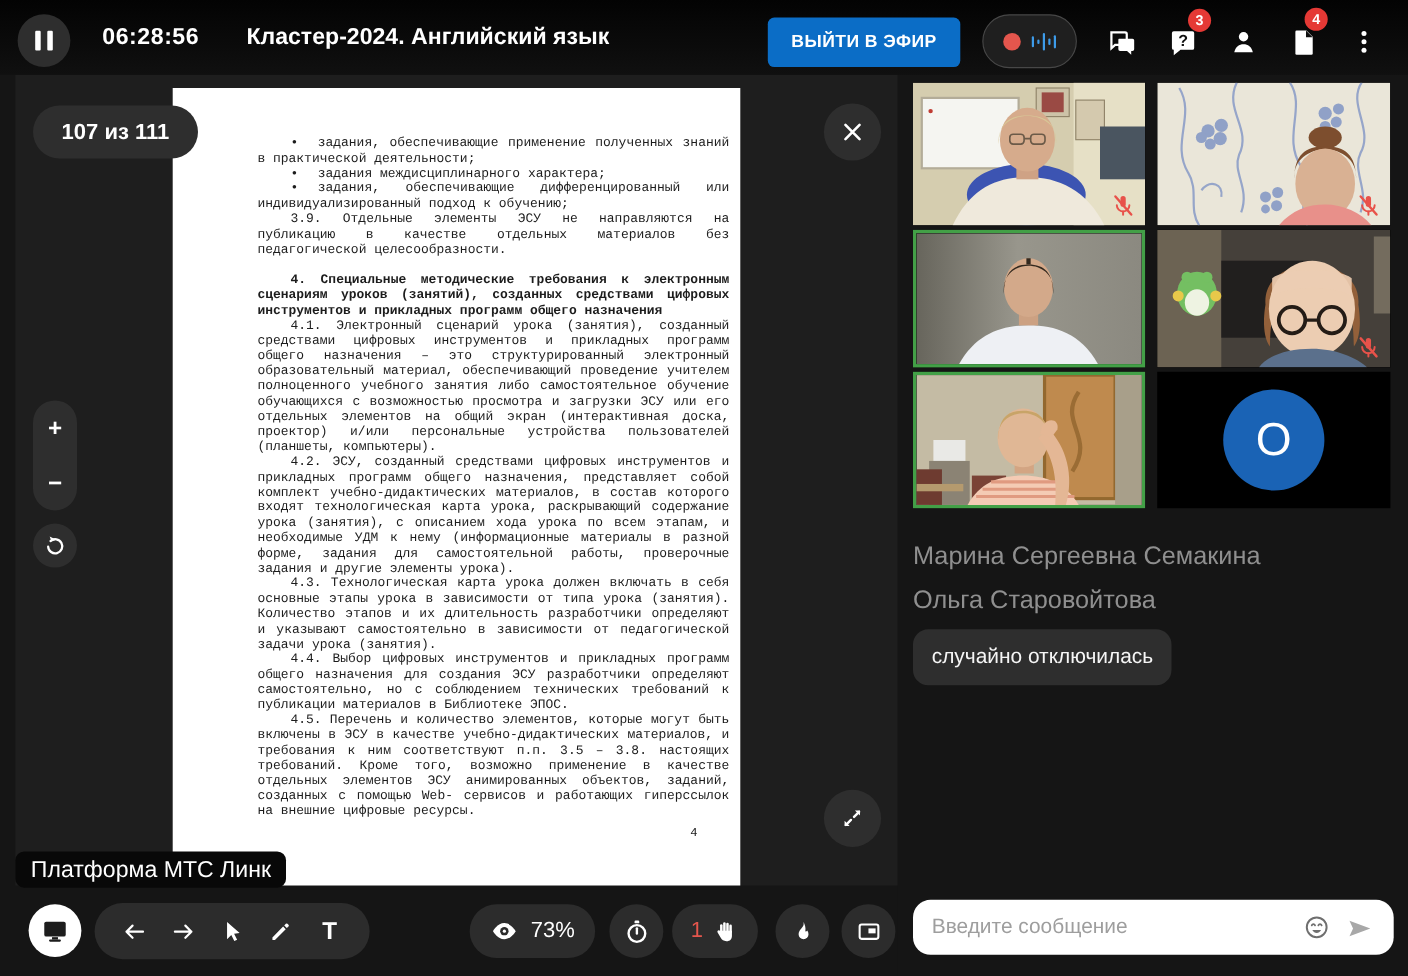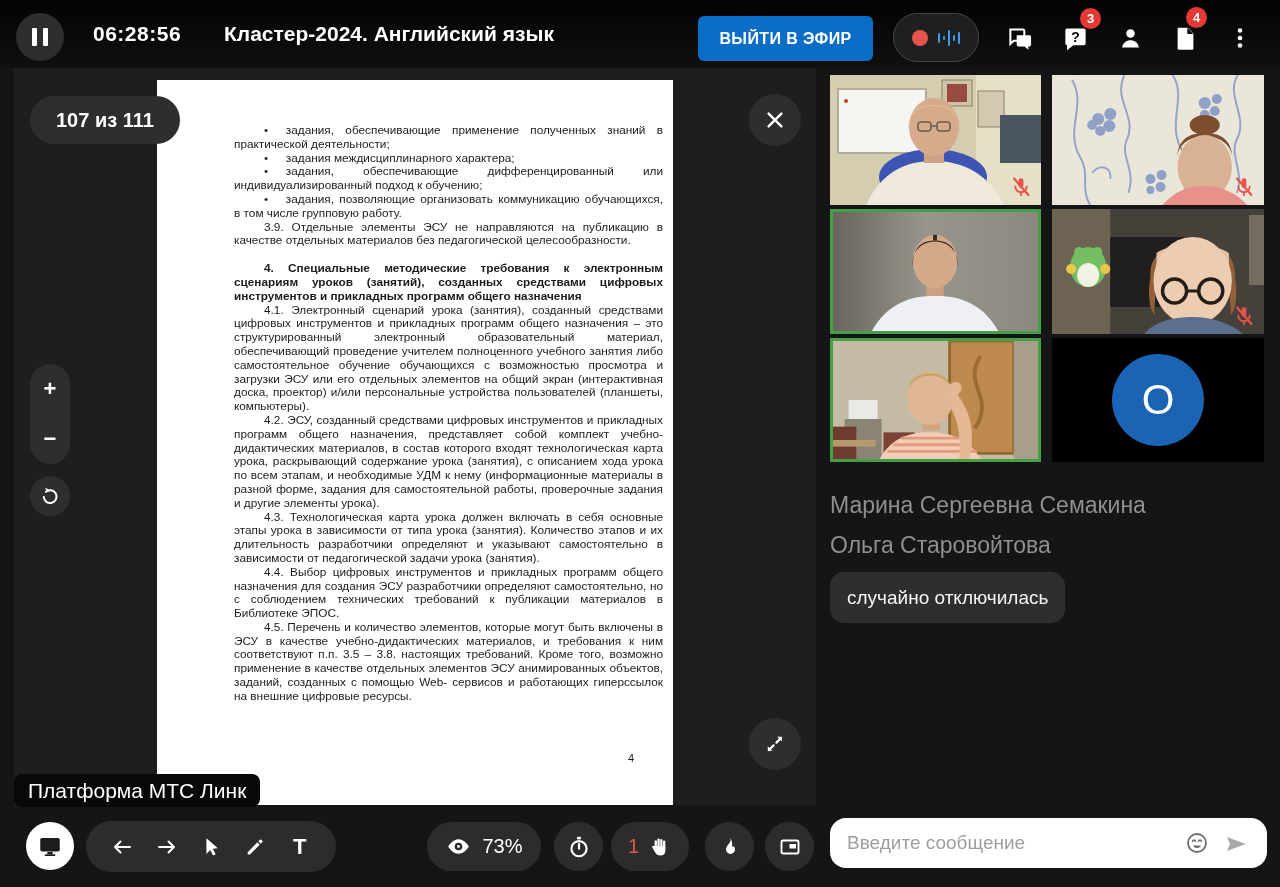--- a/index.html
+++ b/index.html
@@ -35,21 +35,21 @@
     justify-content:center; z-index:31; }
 
   
   #viewer { position:absolute; left:14px; top:68px; width:802px; height:737px;
     background:#1e1e1e; z-index:5; }
   #page-indicator { position:absolute; left:16px; top:28px; height:48px; padding:0 26px;
     background:#2e2e2e; border-radius:24px; color:#fff; font-size:20px; font-weight:700;
     display:flex; align-items:center; z-index:8; }
   #doc-page { position:absolute; left:143px; top:12px; width:516px; height:725px;
     background:#ffffff; color:#1c1c1c; padding:44px 10px 0 77px;
-    font-family:Liberation Sans, sans-serif; font-size:11.8px;
+    font-family:Liberation Mono, monospace; font-size:11.8px;
     line-height:13.8px; text-align:justify; overflow:hidden; }
   #doc-page p { text-indent:30px; }
   #doc-page p.heading { font-weight:700; margin-top:14px; }
   #doc-page-number { position:absolute; right:39px; top:672px; font-size:11px; text-indent:0; }
   #close-btn { position:absolute; right:15px; top:26px; width:52px; height:52px; z-index:8; }
   #zoom-pill { position:absolute; left:16px; top:296px; width:40px; height:100px;
     background:#2e2e2e; border-radius:20px; display:flex; flex-direction:column;
     align-items:center; justify-content:space-around; z-index:8; }
   .zoom-glyph { color:#fff; font-size:22px; font-weight:700; width:100%; text-align:center;
     cursor:pointer; line-height:1; }
@@ -172,21 +172,20 @@
 </div>
 
 <div id="viewer">
   <div id="page-indicator">107 из 111</div>
 
   <div id="doc-page">
     <div>
         <p class="para bullet">•  задания, обеспечивающие применение полученных знаний в практической деятельности;</p>
         <p class="para bullet">•  задания междисциплинарного характера;</p>
         <p class="para bullet">•  задания, обеспечивающие дифференцированный или индивидуализированный подход к обучению;</p>
-        <p class="para bullet">•  задания, позволяющие организовать коммуникацию обучающихся, в том числе групповую работу.</p>
         <p class="para num">3.9. Отдельные элементы ЭСУ не направляются на публикацию в качестве отдельных материалов без педагогической целесообразности.</p>
         <p class="para heading">4. Специальные методические требования к электронным сценариям уроков (занятий), созданных средствами цифровых инструментов и прикладных программ общего назначения</p>
         <p class="para num">4.1. Электронный сценарий урока (занятия), созданный средствами цифровых инструментов и прикладных программ общего назначения – это структурированный электронный образовательный материал, обеспечивающий проведение учителем полноценного учебного занятия либо самостоятельное обучение обучающихся с возможностью просмотра и загрузки ЭСУ или его отдельных элементов на общий экран (интерактивная доска, проектор) и/или персональные устройства пользователей (планшеты, компьютеры).</p>
         <p class="para num">4.2. ЭСУ, созданный средствами цифровых инструментов и прикладных программ общего назначения, представляет собой комплект учебно-дидактических материалов, в состав которого входят технологическая карта урока, раскрывающий содержание урока (занятия), с описанием хода урока по всем этапам, и необходимые УДМ к нему (информационные материалы в разной форме, задания для самостоятельной работы, проверочные задания и другие элементы урока).</p>
         <p class="para num">4.3. Технологическая карта урока должен включать в себя основные этапы урока в зависимости от типа урока (занятия). Количество этапов и их длительность разработчики определяют и указывают самостоятельно в зависимости от педагогической задачи урока (занятия).</p>
         <p class="para num">4.4. Выбор цифровых инструментов и прикладных программ общего назначения для создания ЭСУ разработчики определяют самостоятельно, но с соблюдением технических требований к публикации материалов в Библиотеке ЭПОС.</p>
         <p class="para num">4.5. Перечень и количество элементов, которые могут быть включены в ЭСУ в качестве учебно-дидактических материалов, и требования к ним соответствуют п.п. 3.5 – 3.8. настоящих требований. Кроме того, возможно применение в качестве отдельных элементов ЭСУ анимированных объектов, заданий, созданных с помощью Web- сервисов и работающих гиперссылок на внешние цифровые ресурсы.</p>
       </div>
     <div id="doc-page-number">4</div>
   </div>

